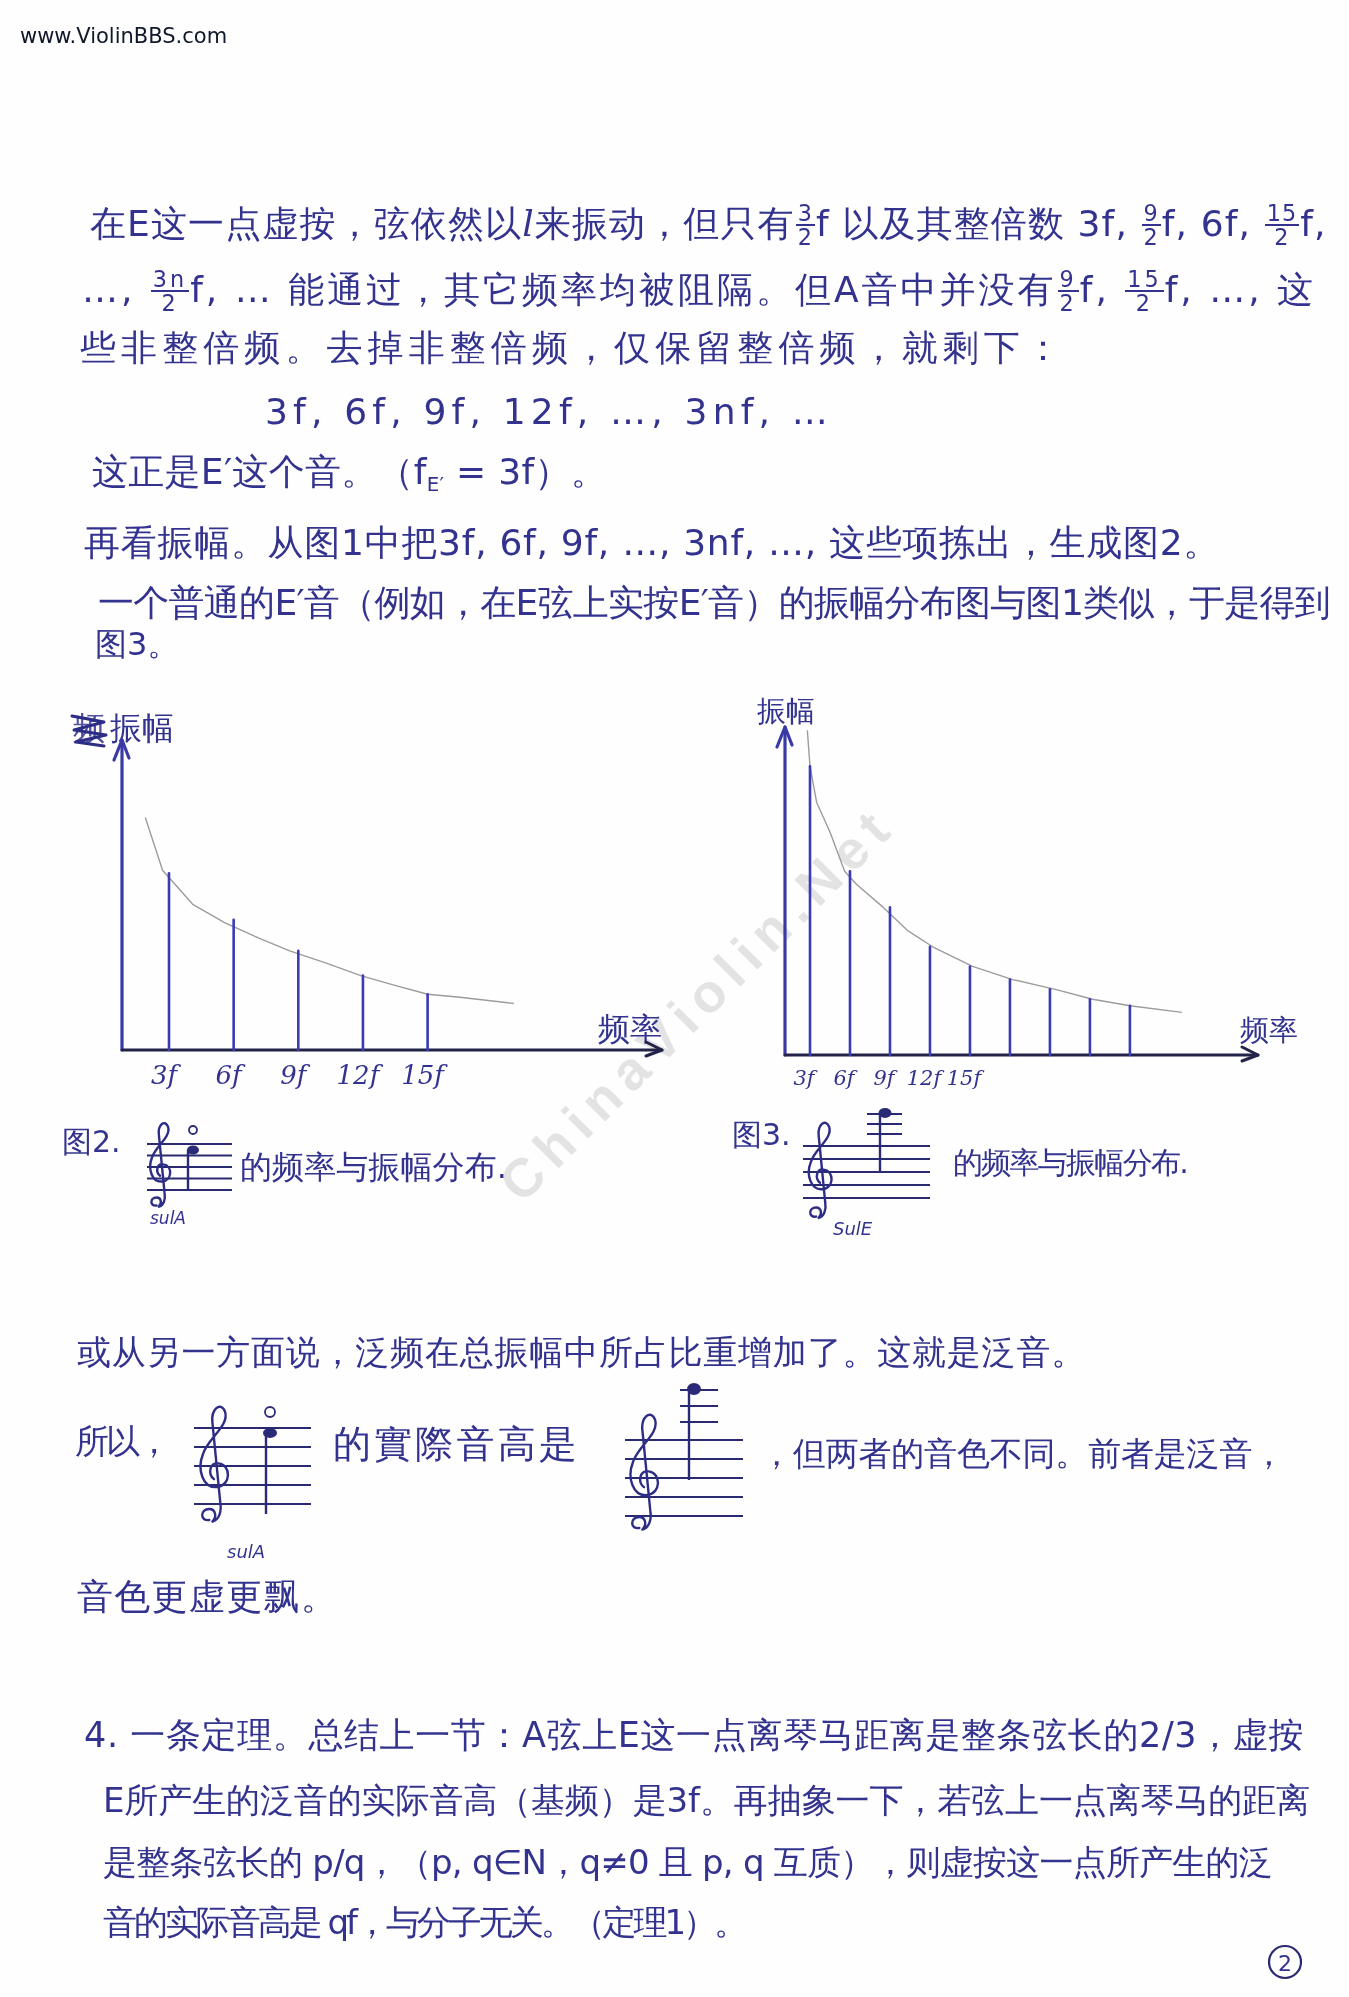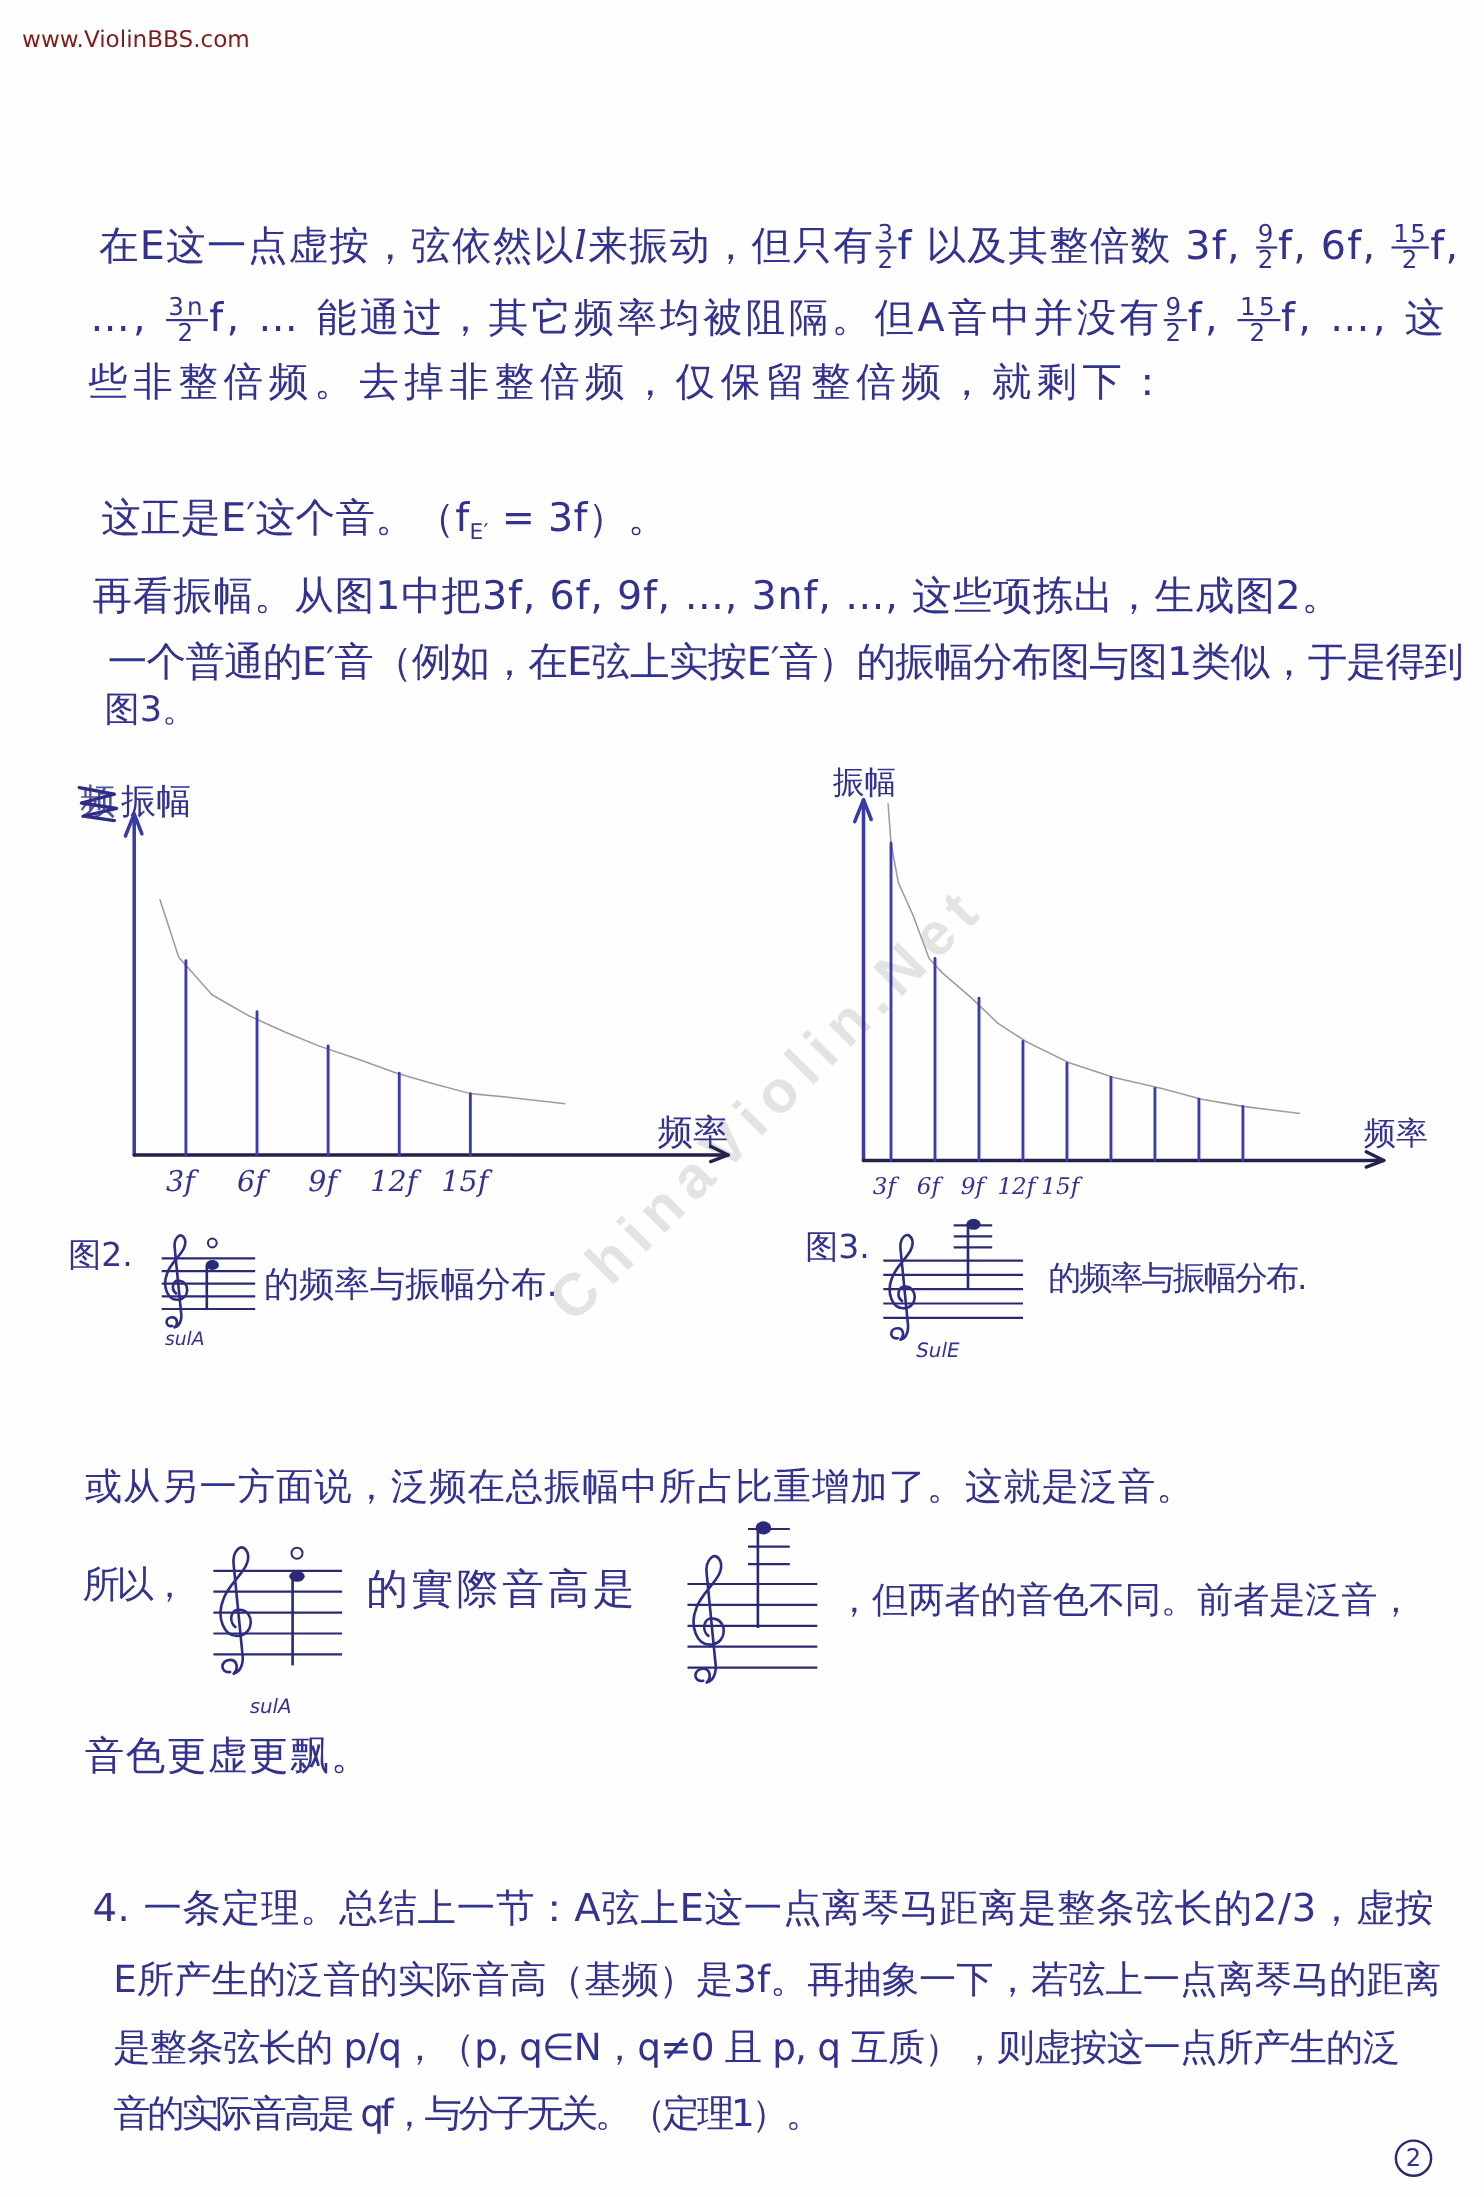--- a/index.html
+++ b/index.html
@@ -1,18 +1,18 @@
 <!DOCTYPE html>
 <html><head>
 <meta charset="utf-8">
 <style>
   html,body{margin:0;padding:0;background:#ffffff;}
   .page{position:relative;width:1349px;height:1997px;background:#fefefe;overflow:hidden;
         font-family:"DejaVu Sans",sans-serif;color:#33338f;}
-  .site{position:absolute;left:20px;top:24px;font-family:"DejaVu Sans",sans-serif;font-size:21px;color:#7f1d1d;white-space:nowrap;}
+  .site{position:absolute;left:20px;top:24px;font-family:"DejaVu Sans",sans-serif;font-size:21px;color:#0f172a;white-space:nowrap;}
   .wm{position:absolute;left:697px;top:1003px;transform:translate(-50%,-50%) rotate(-45deg);
       font-family:"Liberation Sans",sans-serif;font-weight:bold;font-size:54px;letter-spacing:9px;
       color:rgba(150,150,150,0.26);white-space:nowrap;}
   .ln{position:absolute;white-space:nowrap;line-height:1.2;}
   .frac{display:inline-block;vertical-align:-0.42em;text-align:center;font-size:0.62em;line-height:1.0;margin:0 1px;}
   .frac>span{display:block;}
   .frac .num{border-bottom:2px solid currentColor;padding:0 2px;}
   .var-l{font-family:"DejaVu Serif",serif;font-style:italic;}
   .sub{font-size:0.55em;vertical-align:-0.35em;}
   .marking{position:absolute;font-family:"DejaVu Sans",sans-serif;font-style:italic;white-space:nowrap;}
@@ -42,20 +42,21 @@
 
 <div class="page">
 
   <div class="site">www.ViolinBBS.com</div>
 
   <div class="ln" style="left: 90px; top: 202px; font-size: 36px; letter-spacing: 1.11703px;"><span>在E这一点虚按，弦依然以</span><span class="var-l">l</span><span>来振动，但只有</span><span class="frac"><span class="num">3</span><span class="den">2</span></span><span>f 以及其整倍数 3f, </span><span class="frac"><span class="num">9</span><span class="den">2</span></span><span>f, 6f, </span><span class="frac"><span class="num">15</span><span class="den">2</span></span><span>f,</span></div>
 
   <div class="ln" style="left: 82px; top: 268px; font-size: 36px; letter-spacing: 2.98913px;"><span>…, </span><span class="frac"><span class="num">3n</span><span class="den">2</span></span><span>f, … 能通过，其它频率均被阻隔。但A音中并没有</span><span class="frac"><span class="num">9</span><span class="den">2</span></span><span>f, </span><span class="frac"><span class="num">15</span><span class="den">2</span></span><span>f, …, 这</span></div>
 
   <div class="ln" style="left: 80px; top: 326px; font-size: 36px; letter-spacing: 5.08333px;">些非整倍频。去掉非整倍频，仅保留整倍频，就剩下：</div>
+  <div class="ln" style="left: 265px; top: 390px; font-size: 36px; letter-spacing: 5.19471px;">3f, 6f, 9f, 12f, …, 3nf, …</div>
   <div class="ln" style="left: 92px; top: 450px; font-size: 36px; letter-spacing: 0.288281px;"><span>这正是E′这个音。（f</span><span class="sub">E′</span><span> = 3f）。</span></div>
   <div class="ln" style="left: 84px; top: 521px; font-size: 36px; letter-spacing: 0.721236px;">再看振幅。从图1中把3f, 6f, 9f, …, 3nf, …, 这些项拣出，生成图2。</div>
   <div class="ln" style="left: 98px; top: 581px; font-size: 36px; letter-spacing: -0.723684px;">一个普通的E′音（例如，在E弦上实按E′音）的振幅分布图与图1类似，于是得到</div>
   <div class="ln" style="left:95px;top:625px;font-size:32px;">图3。</div>
 
   <div class="ln" style="left:62px;top:1124px;font-size:30px;">图2.</div>
   <div class="ln" style="left: 240px; top: 1148px; font-size: 32px; letter-spacing: 0.0920139px;">的频率与振幅分布.</div>
   <div class="marking" style="left:150px;top:1208px;font-size:17px;">sulA</div>
 
   <div class="ln" style="left:732px;top:1117px;font-size:30px;">图3.</div>

